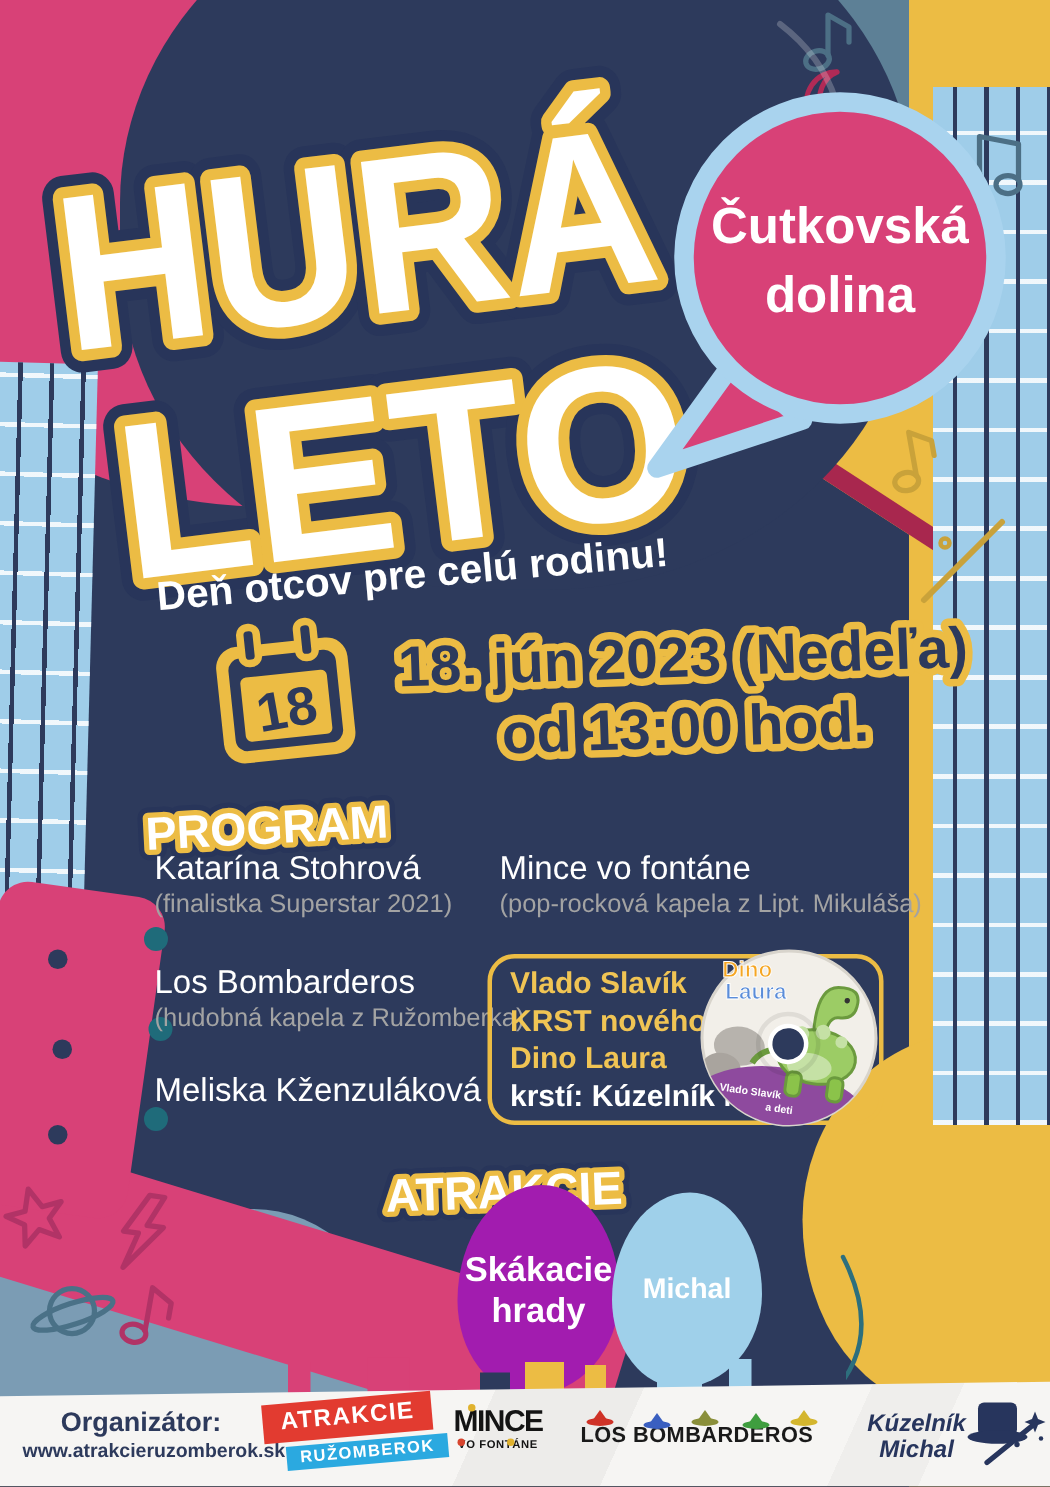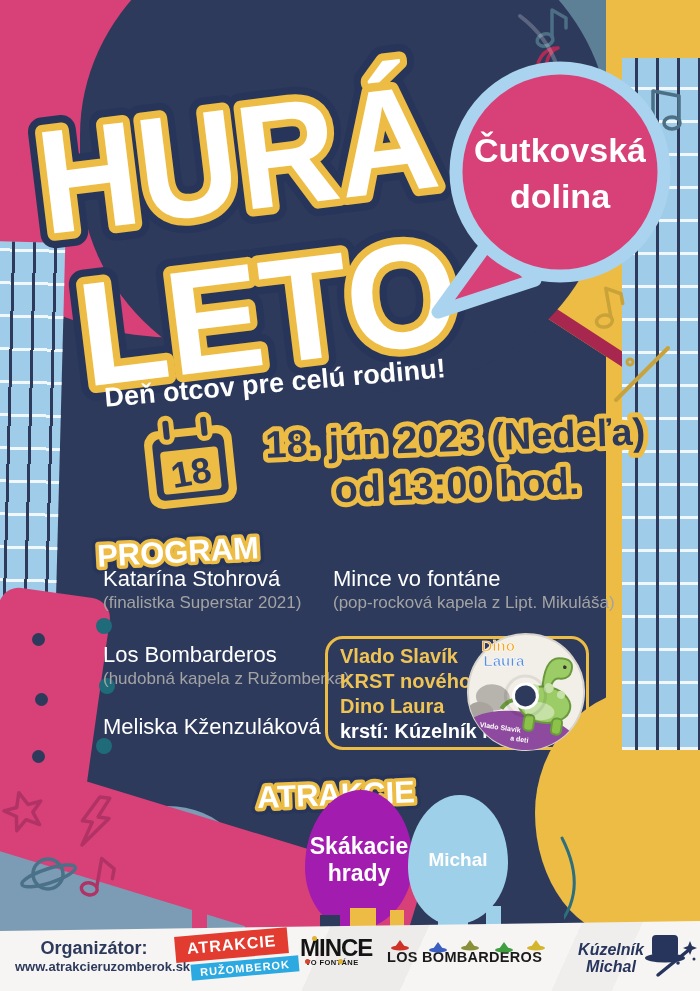--- a/index.html
+++ b/index.html
@@ -54,21 +54,21 @@
   
   .footer-band{left:-12px; top:926px; width:724px; height:82px; transform:rotate(-0.8deg); z-index:10;
     background:linear-gradient(115deg,#f6f5f3 0 45%,#edecea 45% 58%,#f6f5f3 58% 78%,#efeeec 78% 86%,#f6f5f3 86%);}
   .footer-item{z-index:12;}
   .organizer{left:15px; top:938px; width:158px; text-align:center; color:#2d3a5c; font-weight:bold;}
   .organizer .l1{font-size:18px;}
   .organizer .l2{font-size:13px;}
   .lg-red{background:#e23b30; color:#fff; font-weight:900; font-size:16px; letter-spacing:1px; padding:4px 12px; transform:rotate(-5deg); display:inline-block;}
   .lg-blue{background:#2ba9e0; color:#fff; font-weight:bold; font-size:11px; letter-spacing:1px; padding:2px 9px; transform:rotate(-5deg); display:inline-block; margin:-2px 0 0 16px;}
   .mince{left:300px; top:938px; width:64px; text-align:center; color:#141414;}
-  .mince .l1{font-size:24px; font-weight:900; letter-spacing:-1px; line-height:20px;}
+  .mince .l1{font-size:20px; font-weight:900; letter-spacing:-1px; line-height:20px;}
   .mince .l2{font-size:7.5px; font-weight:900; letter-spacing:.4px;}
   .m-dot{position:absolute; border-radius:50%; width:5px; height:5px;}
   .bomb{left:387px; top:940px; width:168px;}
   .bomb-text{margin-top:9px; font-size:14.5px; font-weight:800; color:#1a1a1a; letter-spacing:.3px; white-space:nowrap;}
   .kuz{left:568px; top:933px; width:128px;}
   .kuz-text{color:#27355d; font-style:italic; font-weight:900; font-size:16px; line-height:17px; text-align:center; width:86px;}
 </style>
 </head>
 <body>
 

